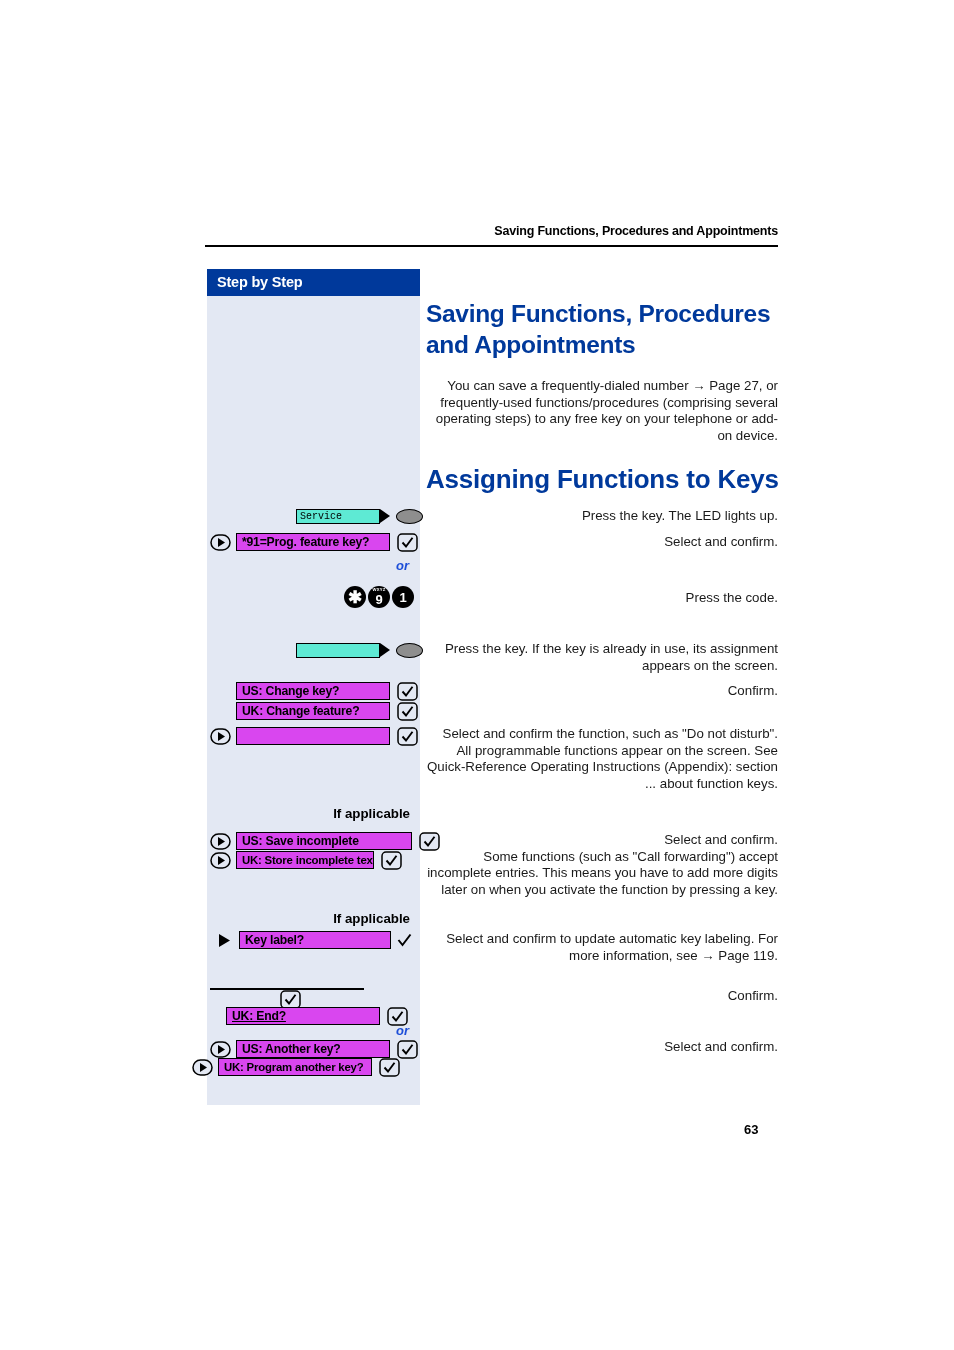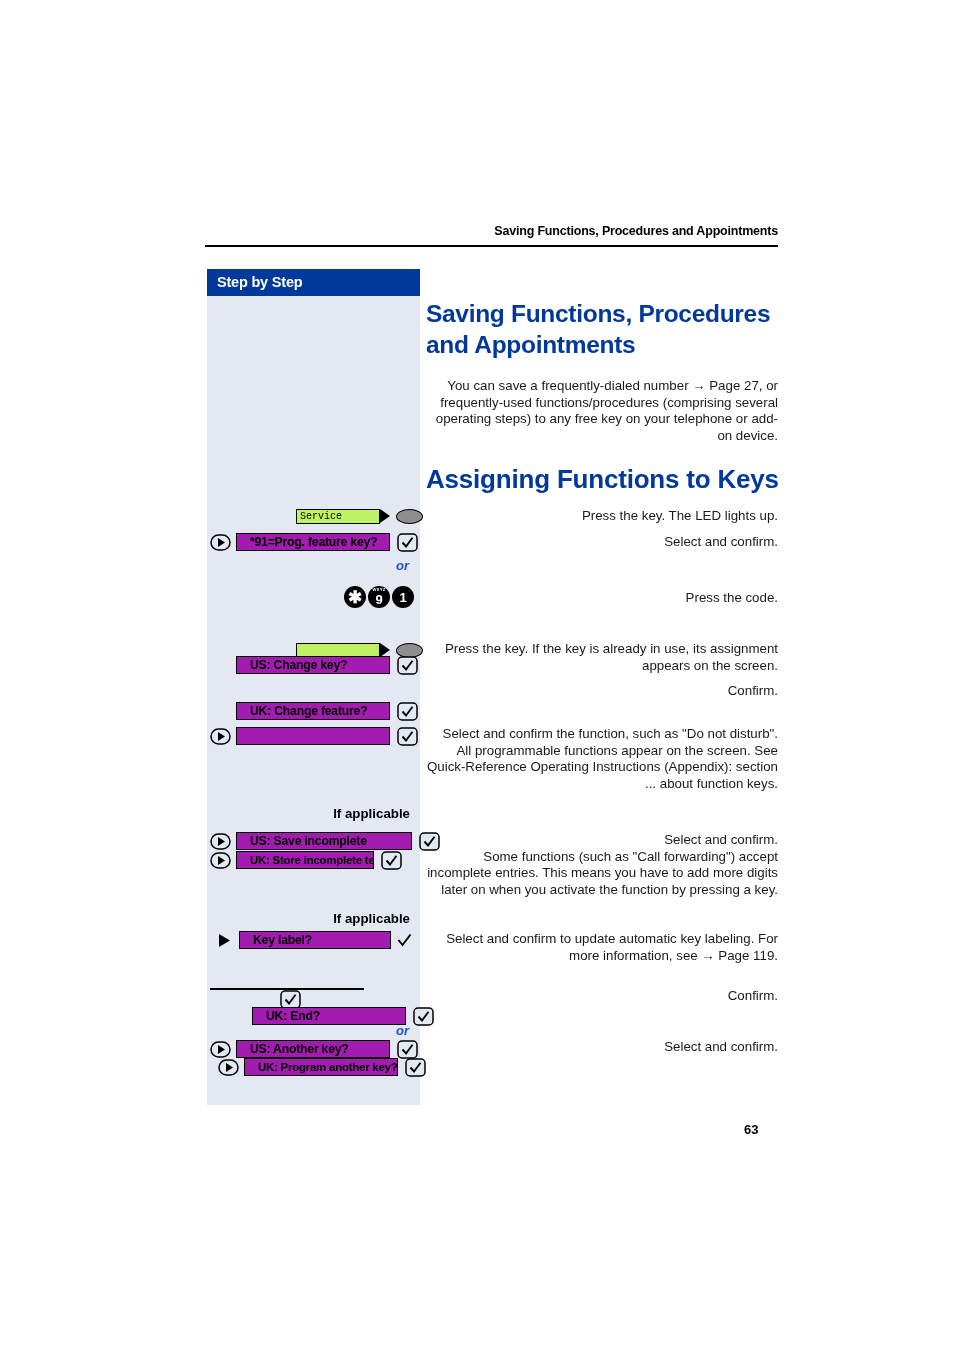--- a/index.html
+++ b/index.html
@@ -113,30 +113,30 @@
   .sel-icon-solid {
     width: 17px;
     height: 17px;
     flex: 0 0 auto;
     display: block;
   }
 
   
   .disp {
     height: 18px;
-    background: #a21caf;
+    background: #d946ef;
     border: 1.6px solid #000;
     box-sizing: border-box;
     display: flex;
     align-items: center;
     font-size: 12.2px;
     font-weight: bold;
     letter-spacing: -0.2px;
     color: #000;
-    padding-left: 13px;
+    padding-left: 5px;
     overflow: hidden;
     white-space: nowrap;
   }
 
   
   .chk {
     width: 21px;
     height: 19px;
     flex: 0 0 auto;
     display: block;
@@ -144,21 +144,21 @@
   .chk-bare {
     width: 17px;
     height: 18px;
     flex: 0 0 auto;
     display: block;
   }
 
   
   .key-bar {
     height: 15px;
-    background: #bef264;
+    background: #5eead4;
     border: 1.4px solid #000;
     box-sizing: border-box;
     display: flex;
     align-items: center;
     font-family: "Liberation Mono", "DejaVu Sans Mono", monospace;
     font-size: 10px;
     color: #000;
     padding-left: 3px;
     white-space: nowrap;
   }
@@ -291,21 +291,21 @@
 </div>
 
 <div class="row" style="left:296px; top:640px;">
   <div class="key-bar" style="width:84px;">
     <span></span>
   </div>
   <div class="key-point"></div>
   <div class="led"></div>
 </div>
 
-<div class="row" style="left:210px; top:655px;">
+<div class="row" style="left:210px; top:681px;">
   <div style="width:26px;"></div>
   <div class="disp" style="width:154px;">
     <span>US: Change key?</span>
   </div>
   <svg class="chk" viewBox="0 0 21 19" style="margin-left:7px;">
     <rect x="1" y="1" width="19" height="17" rx="4" ry="4" fill="#e3e8f3" stroke="#000" stroke-width="1.5"></rect>
     <polyline points="5.5,9.5 9,13.5 15.5,4.8" fill="none" stroke="#000" stroke-width="1.9"></polyline>
   </svg>
 </div>
 
@@ -382,21 +382,21 @@
   <div style="width:26px;"></div>
   <div class="disp" style="width:154px;">
     <span>US: Exit?</span>
   </div>
   <svg class="chk" viewBox="0 0 21 19" style="margin-left:7px;">
     <rect x="1" y="1" width="19" height="17" rx="4" ry="4" fill="#e3e8f3" stroke="#000" stroke-width="1.5"></rect>
     <polyline points="5.5,9.5 9,13.5 15.5,4.8" fill="none" stroke="#000" stroke-width="1.9"></polyline>
   </svg>
 </div>
 
-<div class="row" style="left:226px; top:1006px;">
+<div class="row" style="left:200px; top:1006px;text-decoration:underline;">
   <div style="width:26px;"></div>
   <div class="disp" style="width:154px;">
     <span>UK: End?</span>
   </div>
   <svg class="chk" viewBox="0 0 21 19" style="margin-left:7px;">
     <rect x="1" y="1" width="19" height="17" rx="4" ry="4" fill="#e3e8f3" stroke="#000" stroke-width="1.5"></rect>
     <polyline points="5.5,9.5 9,13.5 15.5,4.8" fill="none" stroke="#000" stroke-width="1.9"></polyline>
   </svg>
 </div>
 
@@ -409,21 +409,21 @@
   </svg>
   <div class="disp" style="width:154px; margin-left:5px;">
     <span>US: Another key?</span>
   </div>
   <svg class="chk" viewBox="0 0 21 19" style="margin-left:7px;">
     <rect x="1" y="1" width="19" height="17" rx="4" ry="4" fill="#e3e8f3" stroke="#000" stroke-width="1.5"></rect>
     <polyline points="5.5,9.5 9,13.5 15.5,4.8" fill="none" stroke="#000" stroke-width="1.9"></polyline>
   </svg>
 </div>
 
-<div class="row" style="left:218px; top:1057px;">
+<div class="row" style="left:192px; top:1057px;">
   <svg class="sel-icon" viewBox="0 0 21 17">
     <rect x="1" y="1" width="19" height="15" rx="7.5" ry="7.5" fill="#e3e8f3" stroke="#000" stroke-width="1.5"></rect>
     <polygon points="8,4 15,8.5 8,13" fill="#000"></polygon>
   </svg>
   <div class="disp" style="width:154px; margin-left:5px; font-size:11.4px;">
     <span>UK: Program another key?</span>
   </div>
   <svg class="chk" viewBox="0 0 21 19" style="margin-left:7px;">
     <rect x="1" y="1" width="19" height="17" rx="4" ry="4" fill="#e3e8f3" stroke="#000" stroke-width="1.5"></rect>
     <polyline points="5.5,9.5 9,13.5 15.5,4.8" fill="none" stroke="#000" stroke-width="1.9"></polyline>

